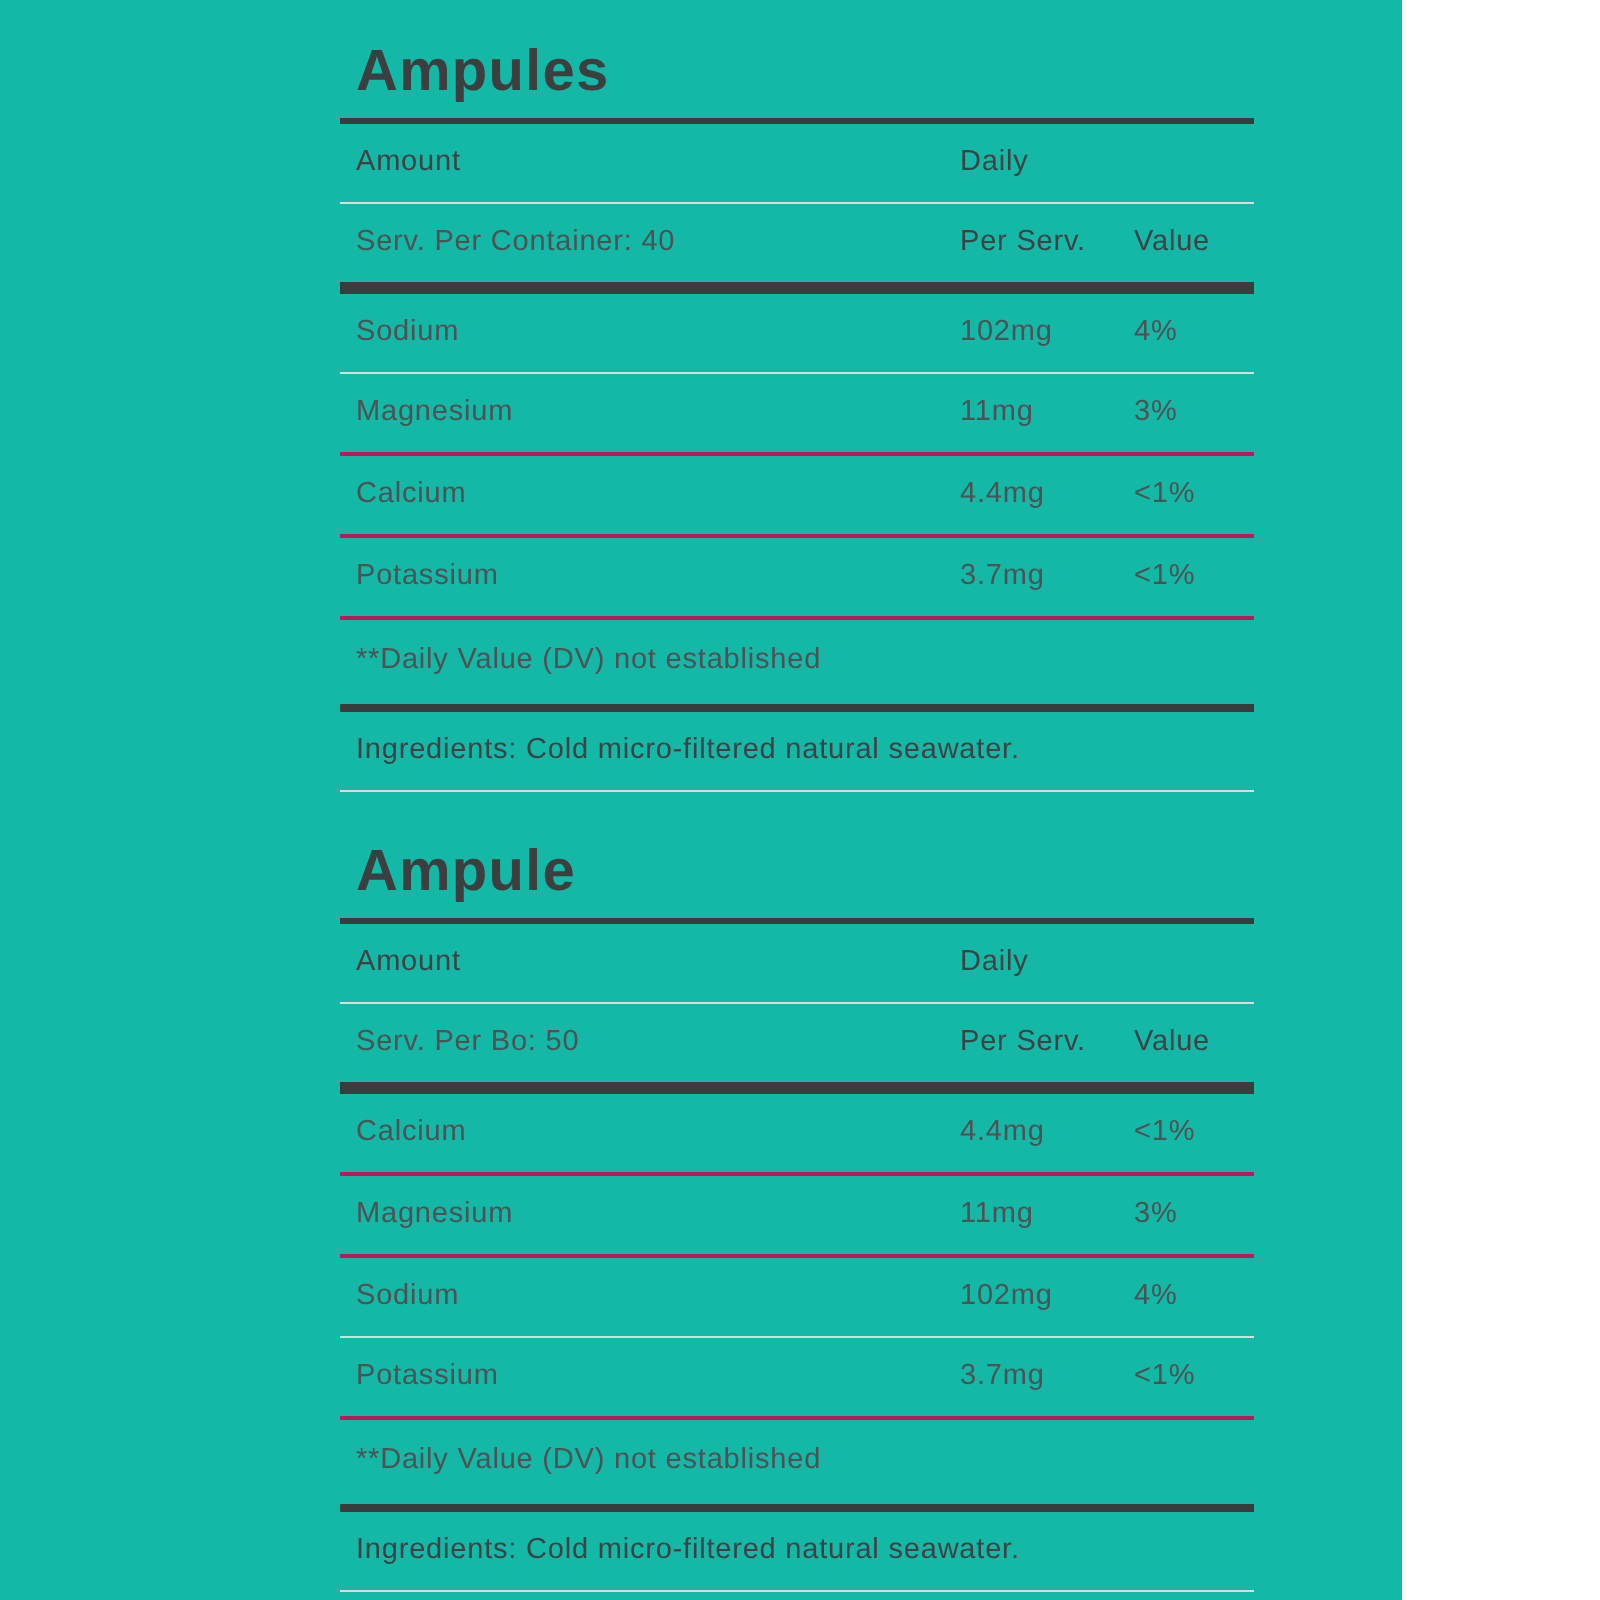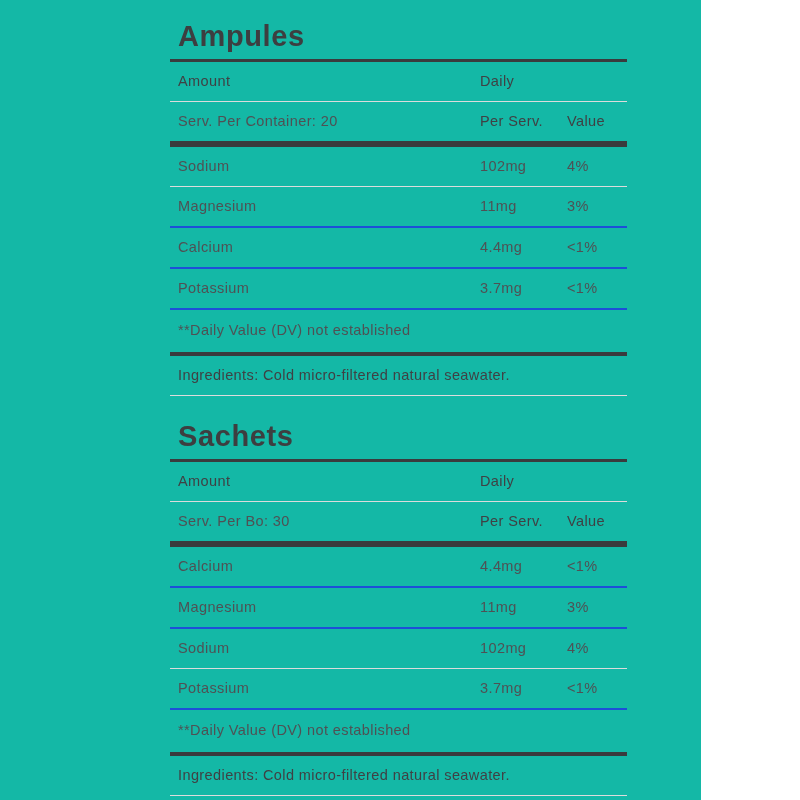--- a/index.html
+++ b/index.html
@@ -43,42 +43,42 @@
     color: #4f5154;
   }
   .row .cell { line-height: 1.2; }
   .row .full { grid-column: 1 / span 3; }
   .bold {
     font-weight: 400;
     color: #3f4144;
   }
   
   .b-light   { border-bottom: 1px solid #dcdcdc; }
-  .b-dark    { border-bottom: 2px solid #1d4ed8; }
+  .b-dark    { border-bottom: 2px solid #be185d; }
   .b-bar     { border-bottom: 6px solid #3a3b3d; }
   .b-bar4    { border-bottom: 4px solid #3a3b3d; }
   .section-sachets { margin-top: 22px; }
   .note-row { min-height: 42px; }
 </style>
 </head>
 <body>
 
 <div class="page">
   <div class="label-wrap">
 
     <section>
       <h1 class="section-title">Ampules</h1>
 
       <div class="row b-light">
         <div class="cell bold">Amount</div>
         <div class="cell bold">Daily</div>
       </div>
 
       <div class="row b-bar">
-        <div class="cell">Serv. Per Container: 20</div>
+        <div class="cell">Serv. Per Container: 40</div>
         <div class="cell bold">Per Serv.</div>
         <div class="cell bold">Value</div>
       </div>
 
       <div class="row b-light">
         <div class="cell">Sodium</div>
         <div class="cell">102mg</div>
         <div class="cell">4%</div>
       </div>
 
@@ -103,29 +103,29 @@
       <div class="row note-row b-bar4">
         <div class="cell full">**Daily Value (DV) not established</div>
       </div>
 
       <div class="row b-light">
         <div class="cell full bold">Ingredients: Cold micro-filtered natural seawater.</div>
       </div>
     </section>
 
     <section class="section-sachets">
-      <h1 class="section-title">Sachets</h1>
+      <h1 class="section-title">Ampule</h1>
 
       <div class="row b-light">
         <div class="cell bold">Amount</div>
         <div class="cell bold">Daily</div>
       </div>
 
       <div class="row b-bar">
-        <div class="cell">Serv. Per Bo: 30</div>
+        <div class="cell">Serv. Per Bo: 50</div>
         <div class="cell bold">Per Serv.</div>
         <div class="cell bold">Value</div>
       </div>
 
       <div class="row b-dark">
         <div class="cell">Calcium</div>
         <div class="cell">4.4mg</div>
         <div class="cell">&lt;1%</div>
       </div>
 

